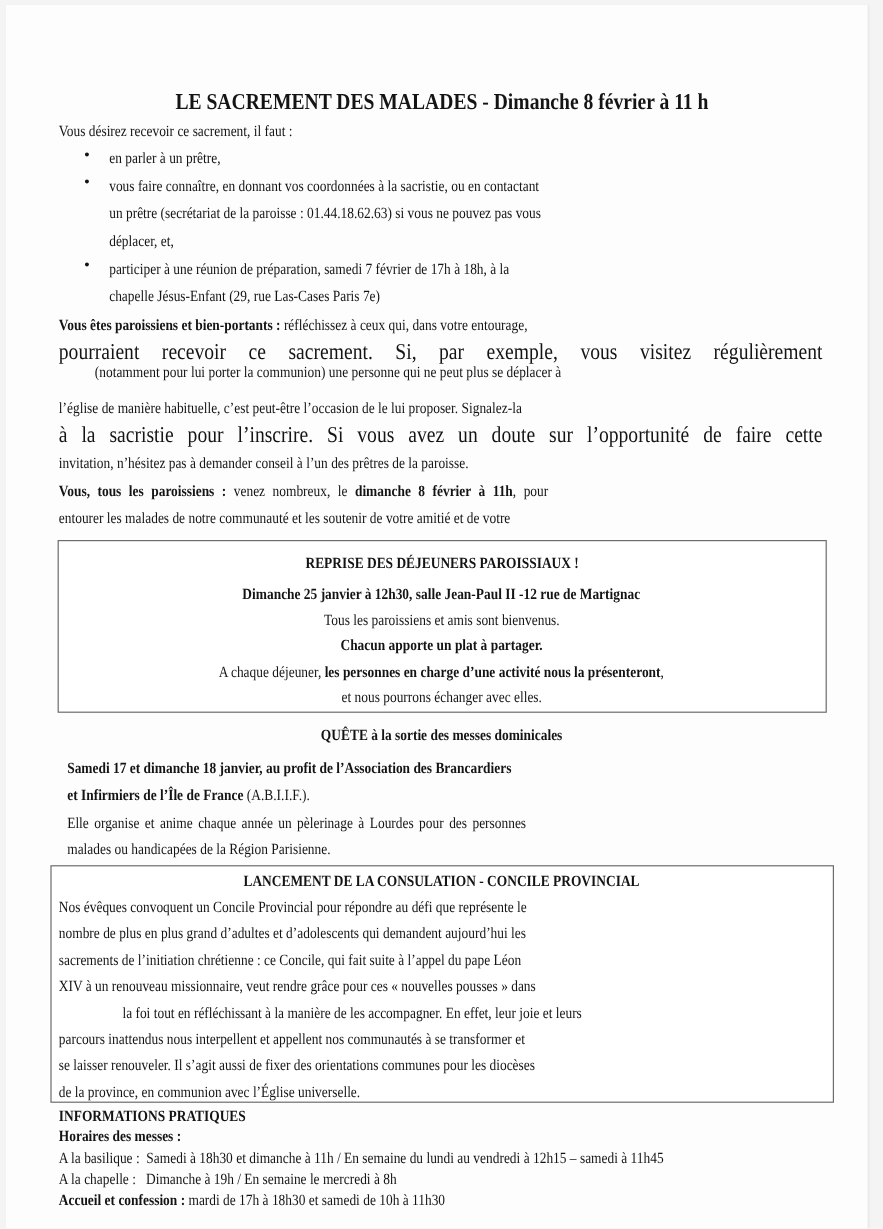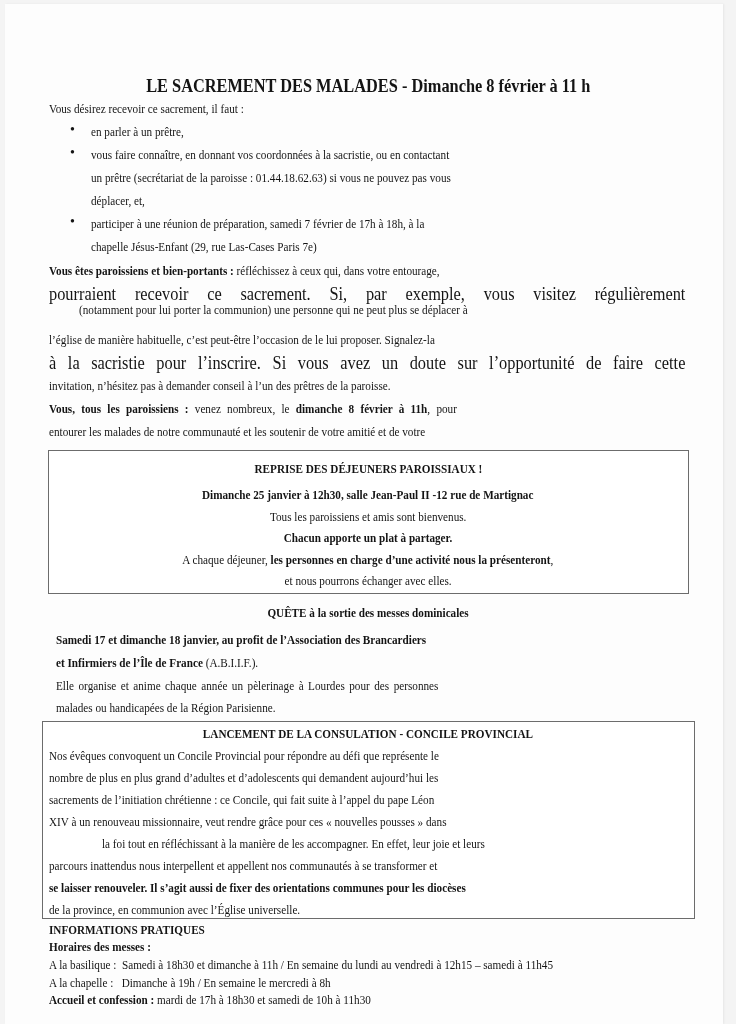--- a/index.html
+++ b/index.html
@@ -133,21 +133,21 @@
 <div class="box" style="left:42px;top:721px;width:651px;height:196px;"></div>
 <div class="line center b" style="top:723px;">
   <span class="sqc">LANCEMENT DE LA CONSULATION - CONCILE PROVINCIAL</span>
 </div>
 <div class="line" style="left:49px;top:745px;"><span class="sq">Nos évêques convoquent un Concile Provincial pour répondre au défi que représente le</span></div>
 <div class="line" style="left:49px;top:767px;"><span class="sq">nombre de plus en plus grand d’adultes et d’adolescents qui demandent aujourd’hui les</span></div>
 <div class="line" style="left:49px;top:789px;"><span class="sq">sacrements de l’initiation chrétienne : ce Concile, qui fait suite à l’appel du pape Léon</span></div>
 <div class="line" style="left:49px;top:811px;"><span class="sq">XIV à un renouveau missionnaire, veut rendre grâce pour ces « nouvelles pousses » dans</span></div>
 <div class="line" style="left:62px;top:833px;margin-left:40px;"><span class="sq">la foi tout en réfléchissant à la manière de les accompagner. En effet, leur joie et leurs</span></div>
 <div class="line" style="left:49px;top:855px;"><span class="sq">parcours inattendus nous interpellent et appellent nos communautés à se transformer et</span></div>
-<div class="line" style="left:49px;top:877px;font-weight:bold;"><span class="sq">se laisser renouveler. Il s’agit aussi de fixer des orientations communes pour les diocèses</span></div>
+<div class="line" style="left:49px;top:877px;"><span class="sq">se laisser renouveler. Il s’agit aussi de fixer des orientations communes pour les diocèses</span></div>
 <div class="line" style="left:49px;top:899px;"><span class="sq">de la province, en communion avec l’Église universelle.</span></div>
 
 <div class="line small b" style="left:49px;top:922px;">
   <span class="sq">INFORMATIONS PRATIQUES</span>
 </div>
 <div class="line small b" style="left:49px;top:939px;">
   <span class="sq">Horaires des messes :</span>
 </div>
 <div class="line small" style="left:49px;top:957px;">
   <span class="sq"><span>A la basilique :</span>&nbsp;&nbsp;<span>Samedi à 18h30 et dimanche à 11h / En semaine du lundi au vendredi à 12h15 – samedi à 11h45</span></span>

